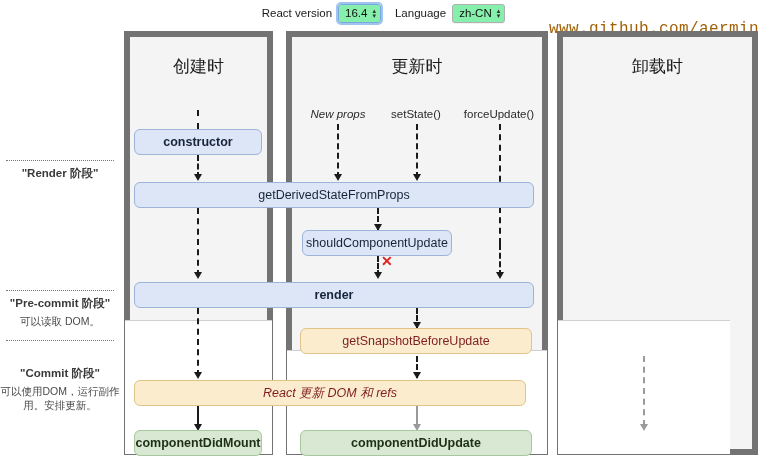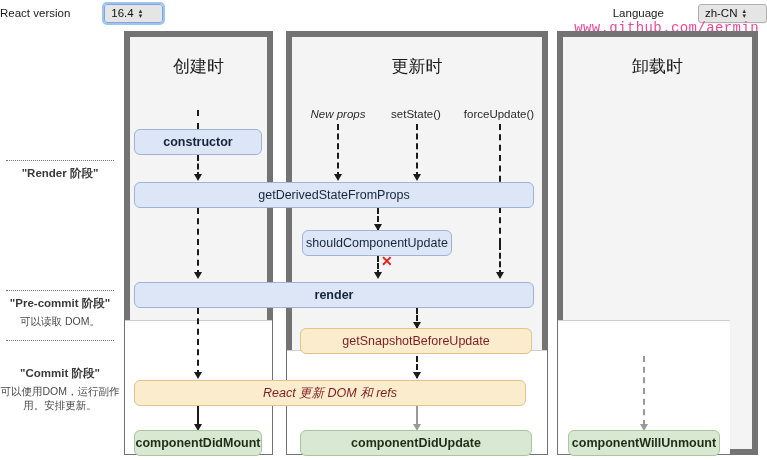--- a/index.html
+++ b/index.html
@@ -16,64 +16,63 @@
     position: relative;
   }
 
   
   .topbar {
     position: absolute;
     left: 0; top: 0;
     width: 767px; height: 26px;
     display: flex;
     align-items: center;
-    justify-content: space-between;
+    justify-content: center;
     gap: 14px;
     font-size: 11.5px;
   }
   .ctrl-group {
     display: flex;
     align-items: center;
     gap: 6px;
   }
   .ctrl-label { color: #1a1a1a; font-size: 11.5px; }
   .select-box {
     display: inline-flex;
     align-items: center;
     gap: 5px;
-    background: #e5e5e5;
+    background: #86efac;
     border: 1px solid #b0b0b0;
     border-radius: 3px;
-    padding: 1px 20px 1px 6px;
+    padding: 1px 4px 1px 6px;
     font-size: 11.5px;
     line-height: 15px;
     color: #111;
     box-shadow: 0 1px 0 rgba(0,0,0,.05);
-    margin-left: 28px;
   }
   .select-box.focused {
     outline: 2px solid #9fc4f0;
     border-color: #7aa7dd;
   }
   .stepper {
     display: inline-flex;
     flex-direction: column;
     line-height: 5px;
     font-size: 7px;
     color: #333;
     transform: translateY(-0.5px);
   }
 
   
   .watermark {
     position: absolute;
     right: 8px; top: 20px;
     font-family: "Liberation Mono", monospace;
-    font-size: 14px;
-    color: #ec4899;
+    font-size: 16px;
+    color: #a16207;
     letter-spacing: 0.4px;
     white-space: nowrap;
   }
 
   
   .canvas {
     position: absolute;
     left: 0; top: 26px;
     width: 767px; height: 434px;
   }
@@ -307,15 +306,14 @@
   <div class="node blue bold" style="left:134px; top:256px; width:400px;">render</div>
 
   <div class="node orange" style="left:300px; top:302px; width:232px;">getSnapshotBeforeUpdate</div>
 
   <div class="node orange italic" style="left:134px; top:354px; width:392px;">React 更新 DOM 和 refs</div>
 
   <div class="node green bold" style="left:134px; top:404px; width:128px;">componentDidMount</div>
 
   <div class="node green bold" style="left:300px; top:404px; width:232px;">componentDidUpdate</div>
 
-  <div class="node green bold" style="left:568px; top:404px; width:152px;">componentWillUnmount</div>
 
 </div>
 
 </body></html>

